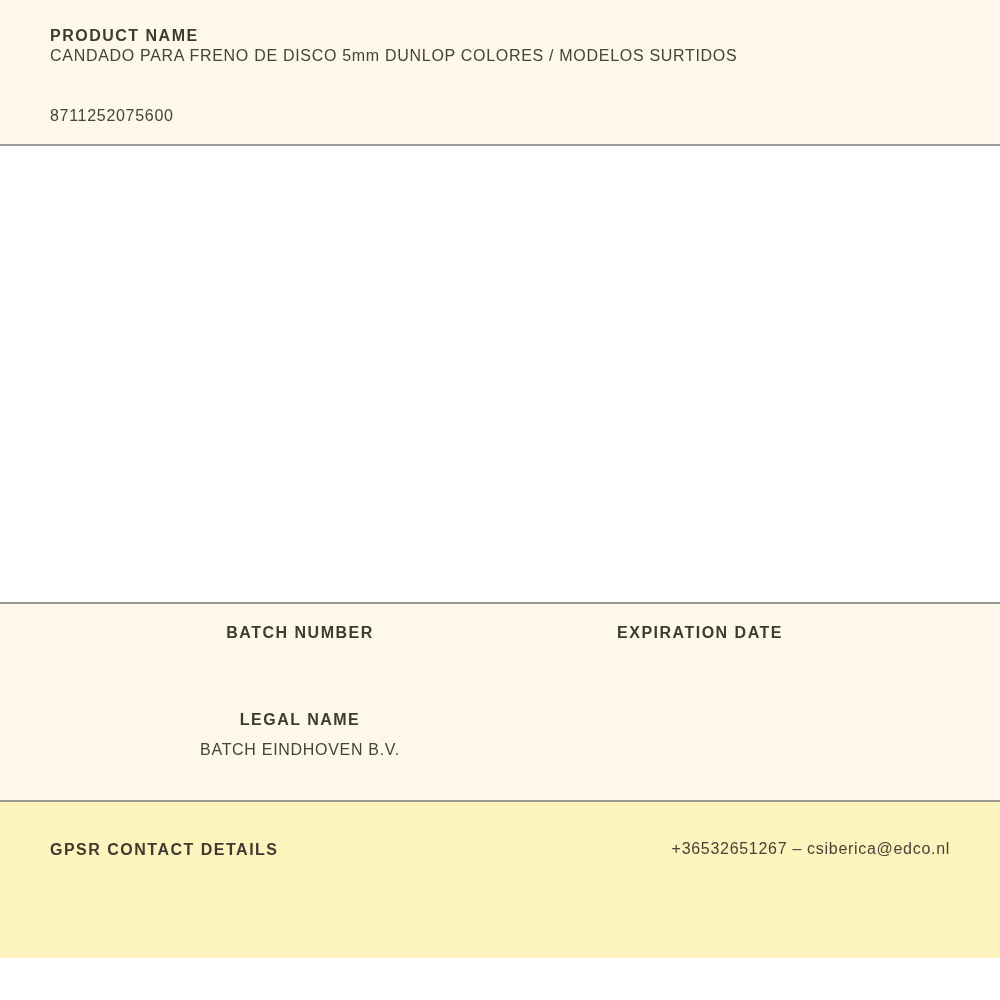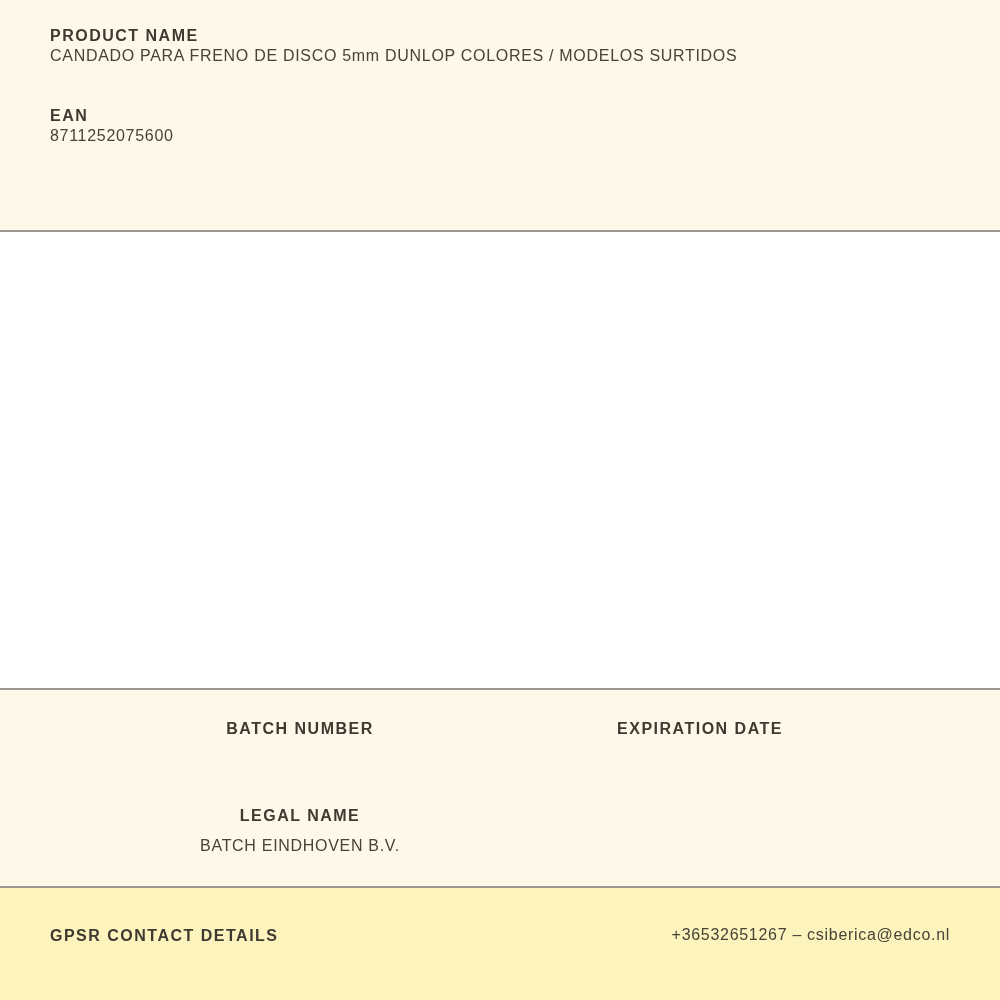--- a/index.html
+++ b/index.html
@@ -13,21 +13,21 @@
   html, body {
     width: 1000px; height: 1000px;
     background: #ffffff;
     font-family: "Liberation Sans", "DejaVu Sans", sans-serif;
     color: var(--text-body);
   }
   .page { width: 1000px; height: 1000px; overflow: hidden; }
 
   
   .section-product {
-    height: 232px;
+    height: 146px;
     background: var(--cream);
     border-bottom: 2px solid var(--divider);
     padding: 26px 50px 10px 50px;
   }
   .field-label {
     font-size: 16px;
     font-weight: bold;
     letter-spacing: 1.5px;
     color: var(--text-strong);
     line-height: 19px;
@@ -46,21 +46,21 @@
     height: 458px;
     background: #ffffff;
     border-bottom: 2px solid var(--divider);
   }
 
   
   .section-details {
     height: 198px;
     background: var(--cream);
     border-bottom: 2px solid var(--divider);
-    padding-top: 29px;
+    padding-top: 19px;
   }
   .details-grid {
     width: 800px;
     margin: 0 auto;
   }
   .details-row {
     display: grid;
     grid-template-columns: 1fr 1fr;
   }
   .details-row.row2 { margin-top: 38px; }
@@ -112,21 +112,20 @@
 <body>
 
 <div class="page">
 
   <section class="section-product">
     <div class="field">
       <div class="field-label">PRODUCT NAME</div>
       <div class="field-value">CANDADO PARA FRENO DE DISCO 5mm DUNLOP COLORES / MODELOS SURTIDOS</div>
     </div>
     <div class="field">
-      <div class="field-label">EAN</div>
       <div class="field-value">8711252075600</div>
     </div>
   </section>
 
   <section class="section-image"></section>
 
   <section class="section-details">
     <div class="details-grid">
       <div class="details-row">
         <div class="details-cell">

